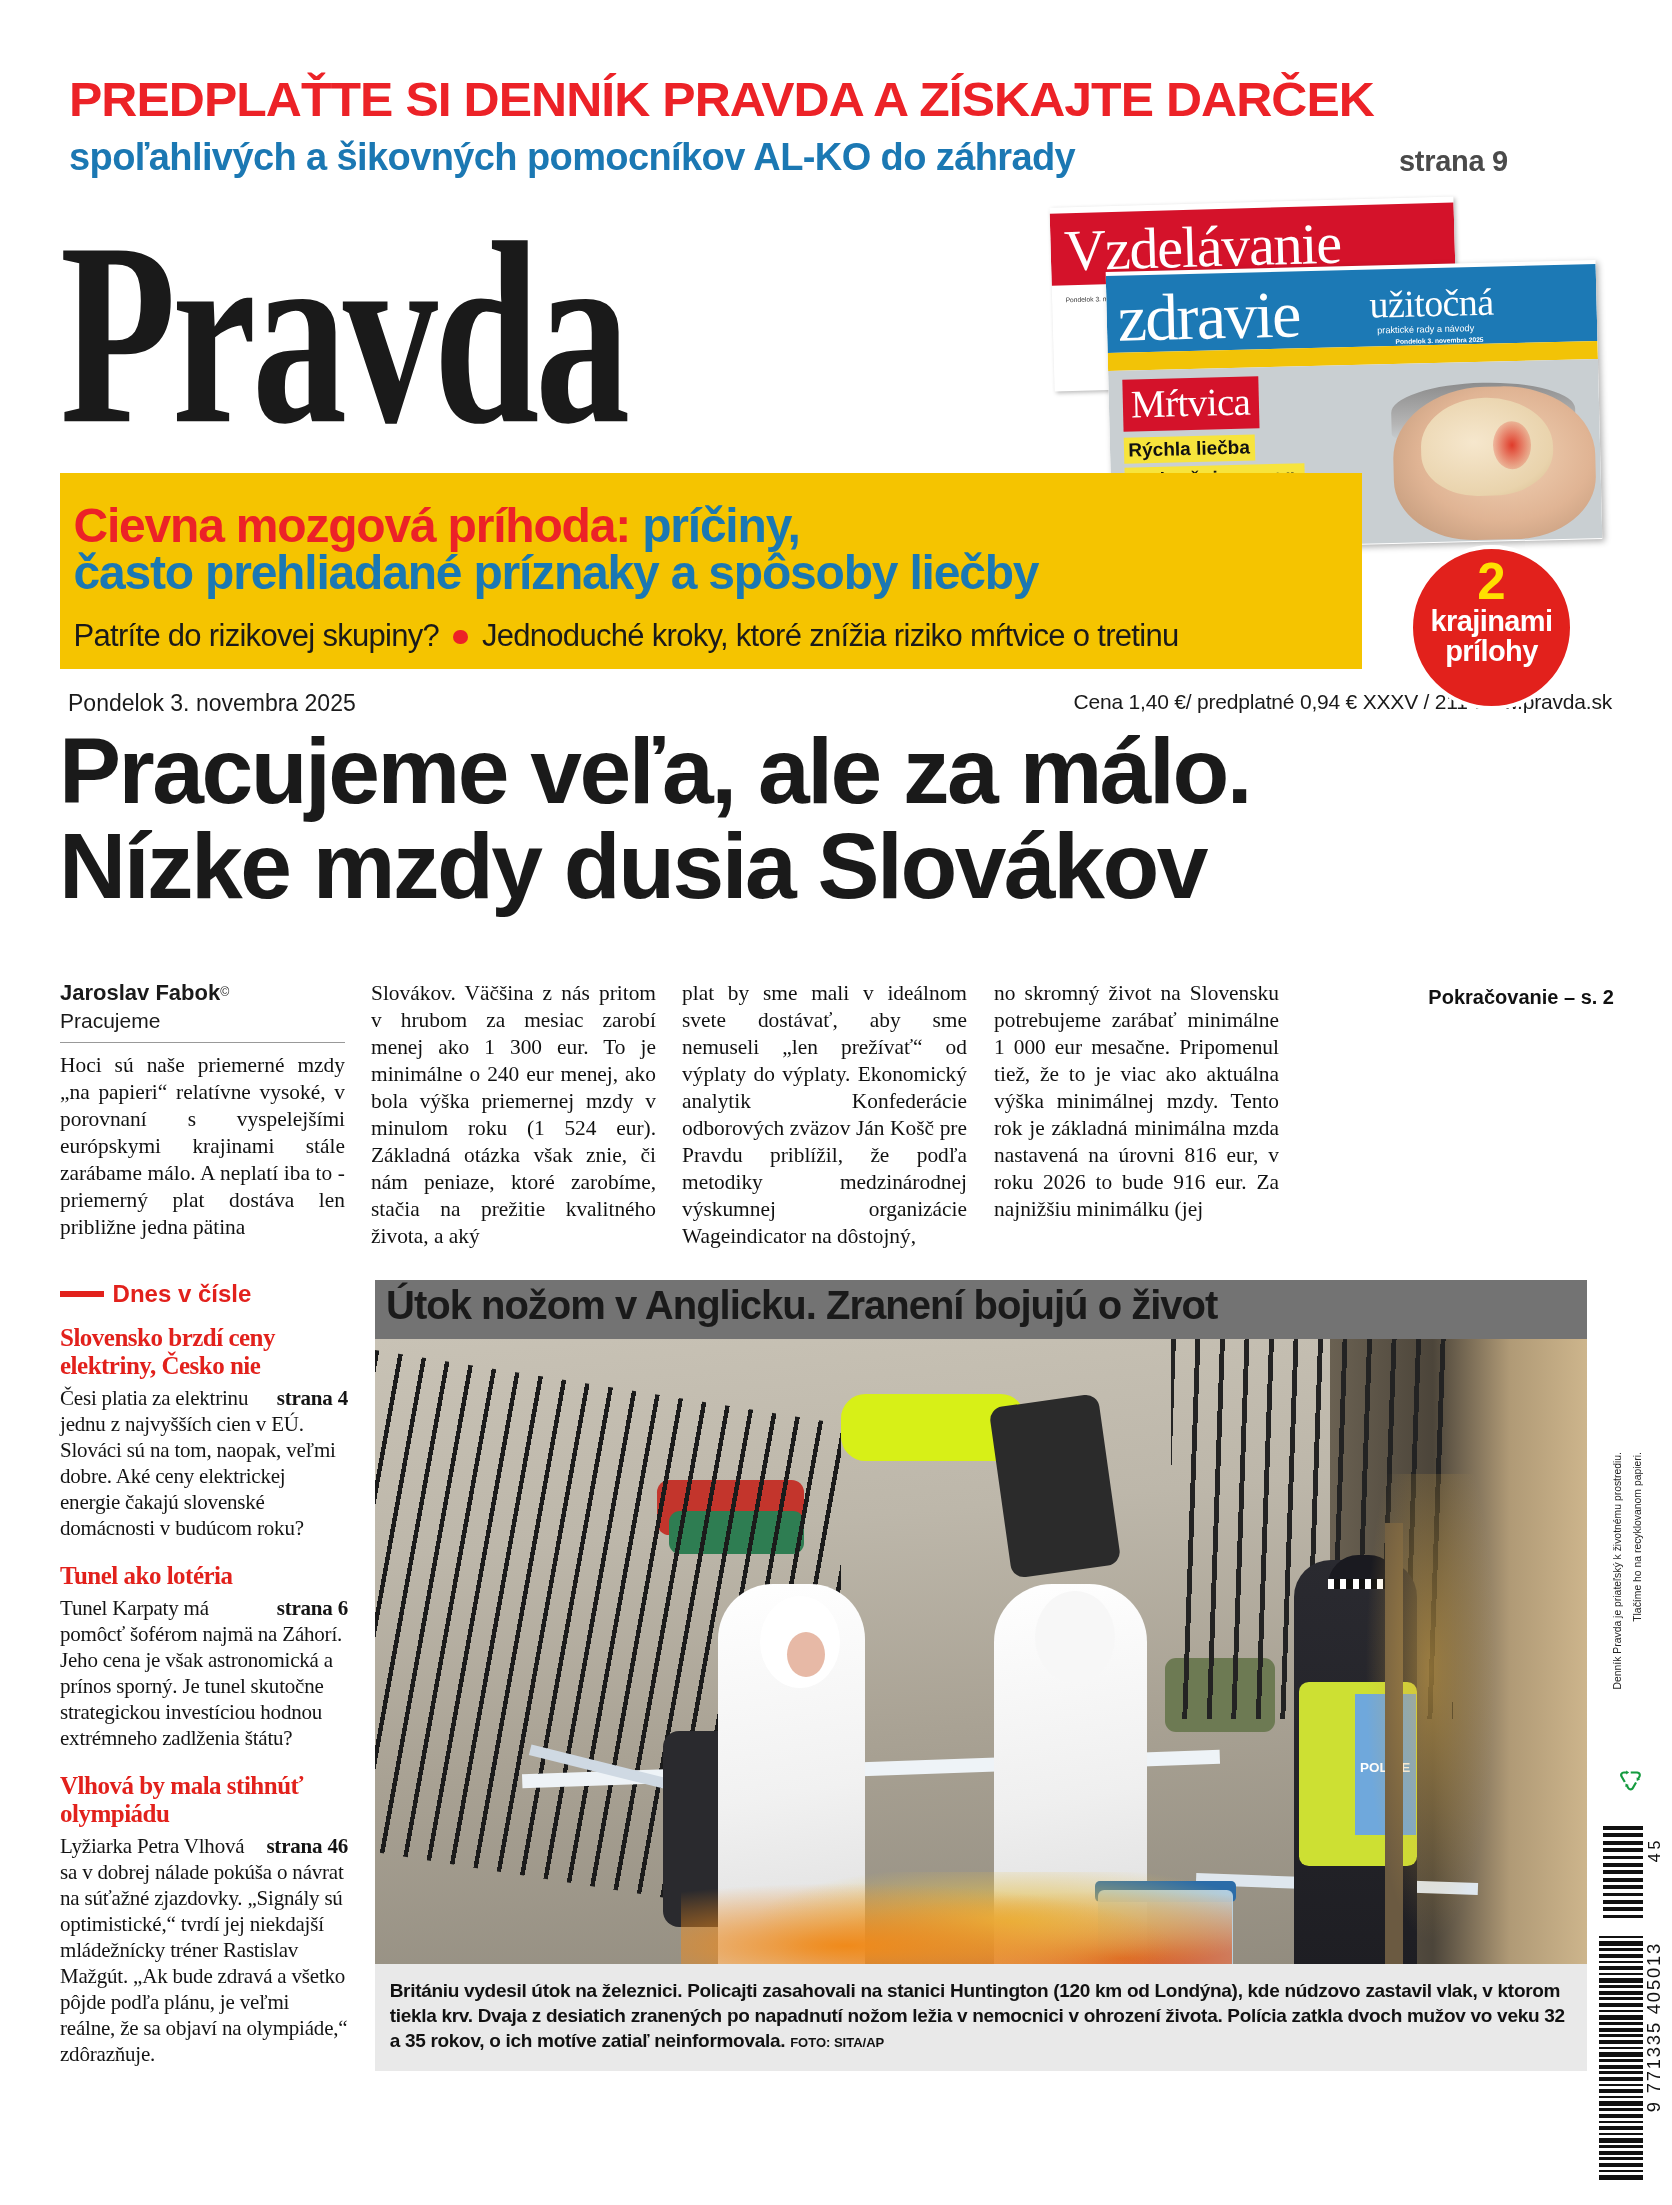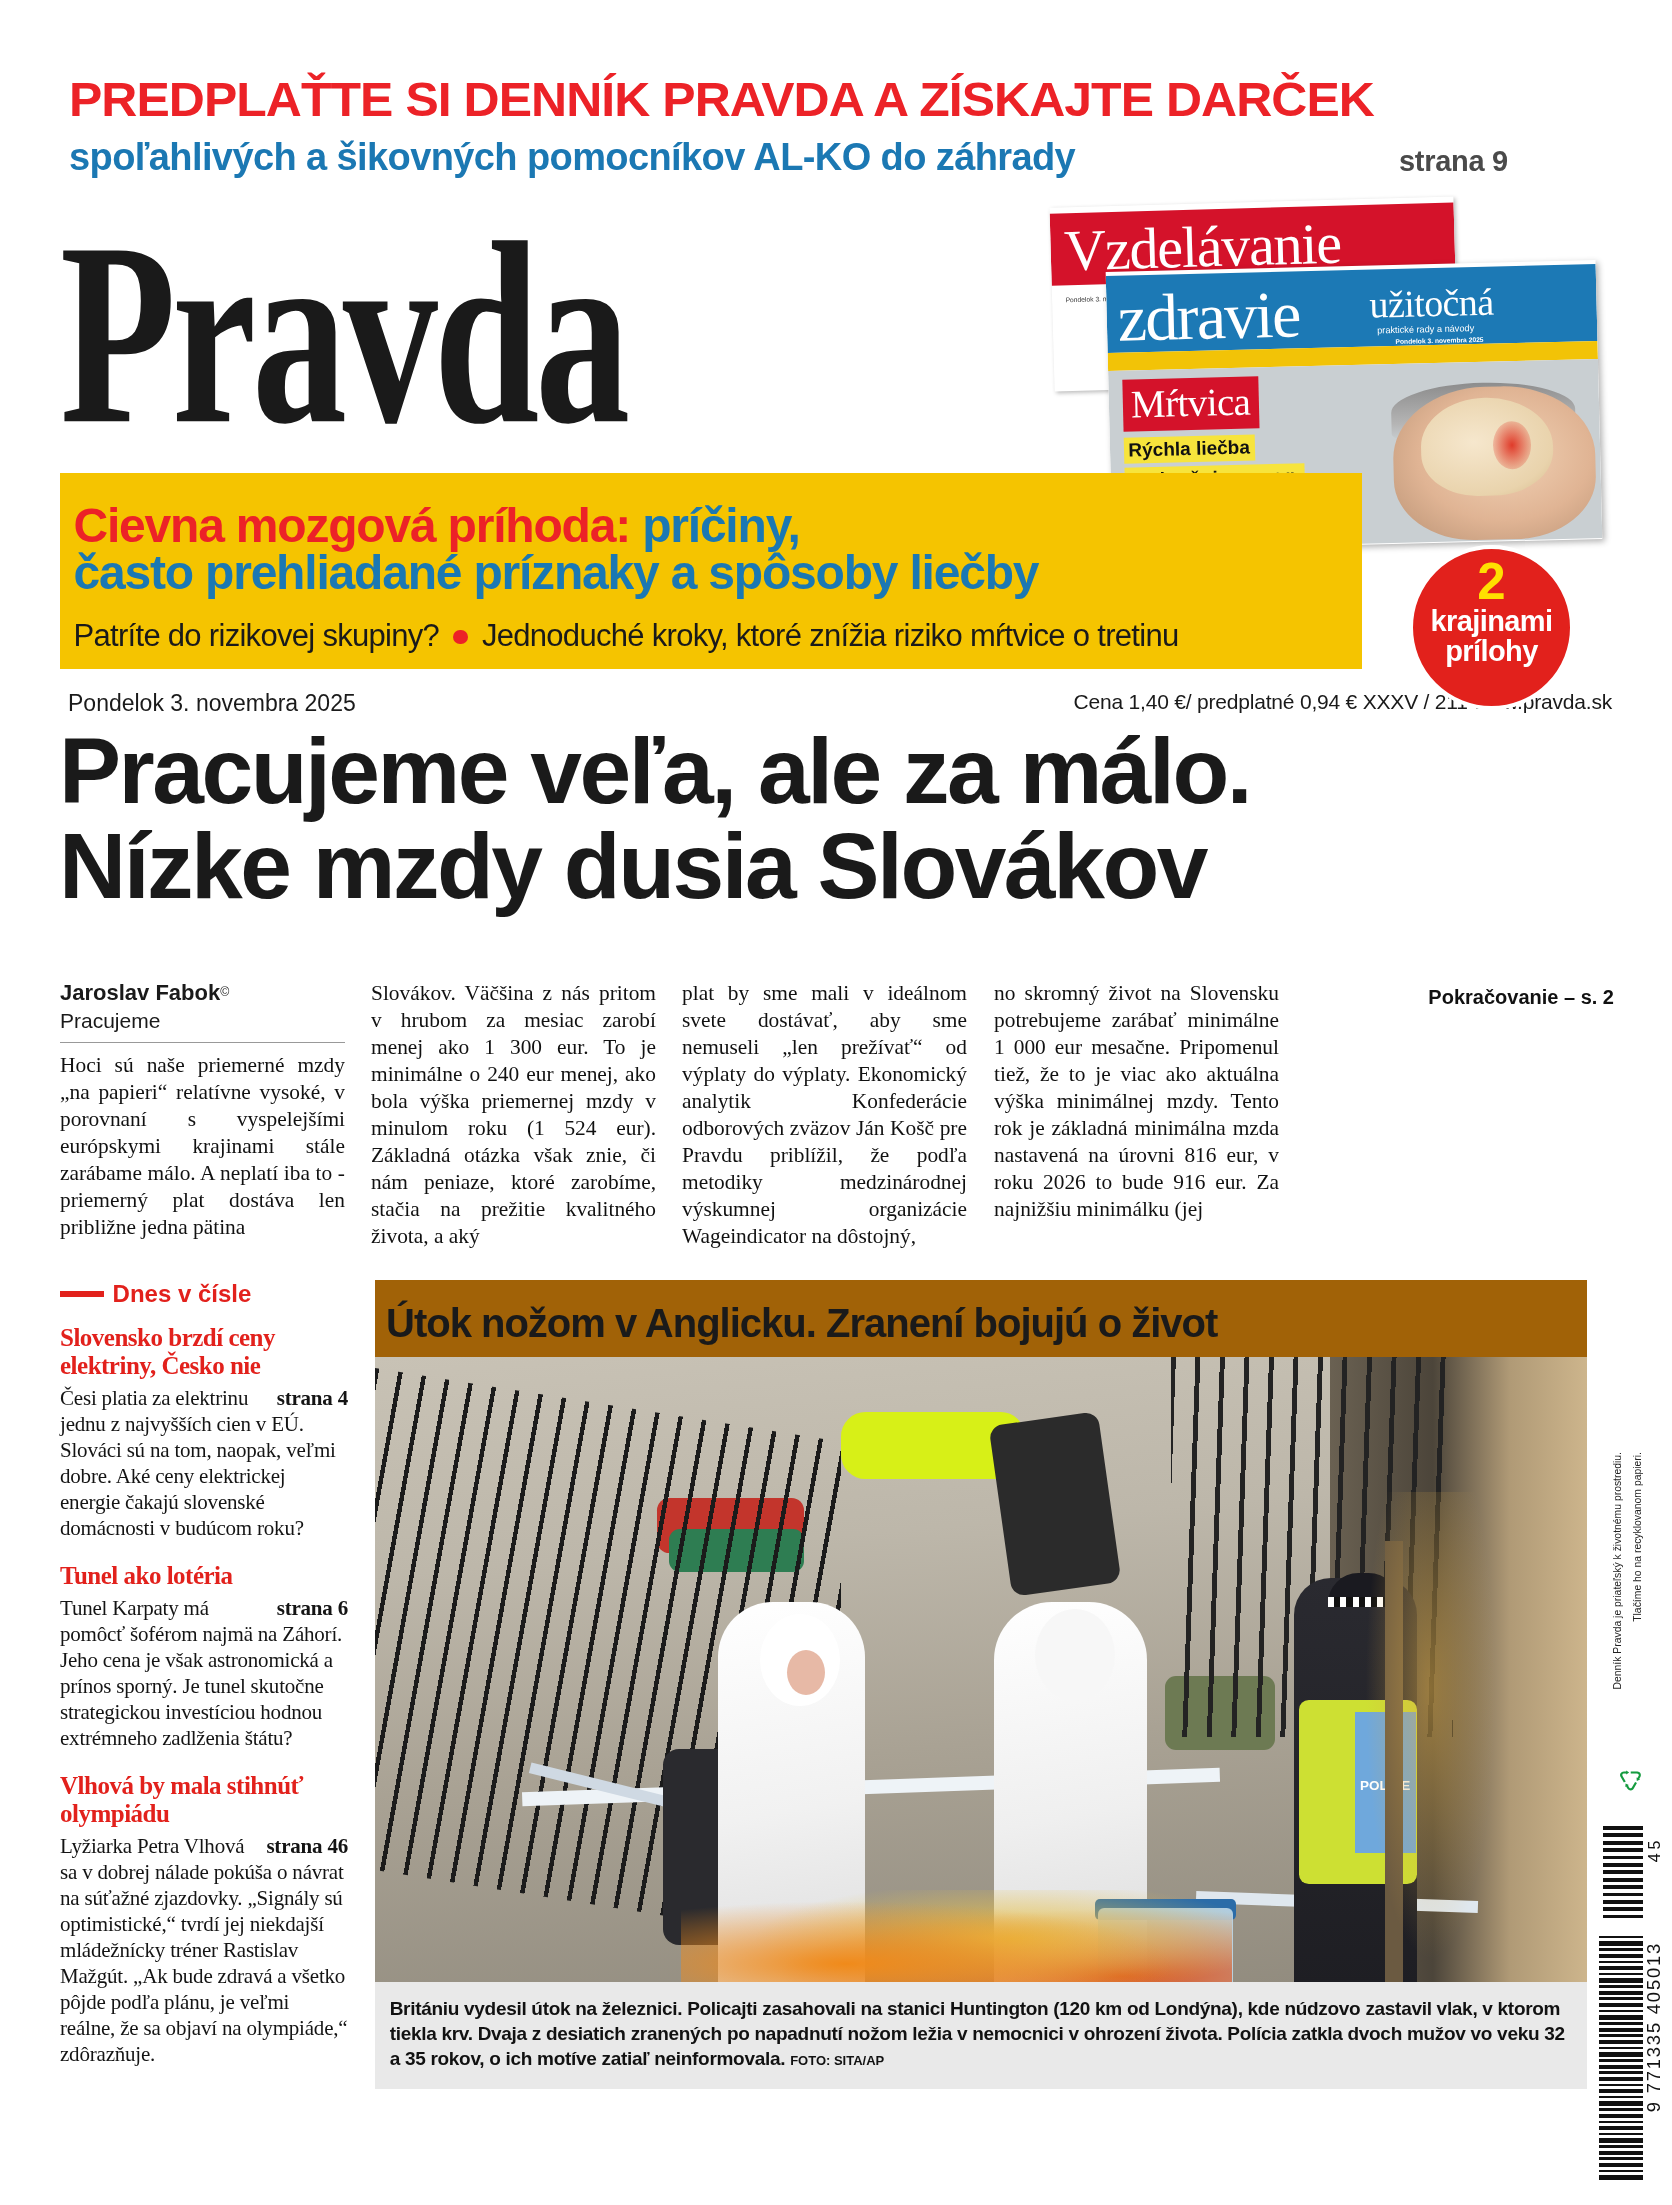--- a/index.html
+++ b/index.html
@@ -183,21 +183,21 @@
     letter-spacing:-0.5px; margin-bottom: 4.9px;
   }
   .si-body {
     font-size: 21px; line-height: 26px; color: #141414; letter-spacing:-0.2px;
   }
   .si-page { font-weight: 800; float: right; margin-left: 9.8px; white-space: nowrap; }
   .si-block { margin-bottom: 21px; font-family: Liberation Serif, serif; }
 
   
   .feature { position: absolute; left: 375px; top: 1280px; width: 1212px; }
-  .feat-head-band { background:#a16207; padding: 21px 11px 11px 11px; }
+  .feat-head-band { background:#737373; padding: 3px 11px 11px 11px; }
   .feat-head {
     font-size: 40px; font-weight: 800; color:#1A1A1A; letter-spacing:-1px; white-space:nowrap;
   }
   .feat-photo {
     position: relative; width: 1212px; height: 625px; overflow: hidden;
     background: linear-gradient(180deg,#cfcac0 0%, #b9b3a6 45%, #9c9588 100%);
   }
   .feat-caption {
     background: #E9E9E9; padding: 13.5px 14.7px 16px 14.7px;
     font-size: 19px; font-weight: 700; line-height: 25px; color:#111; letter-spacing:-0.3px;

